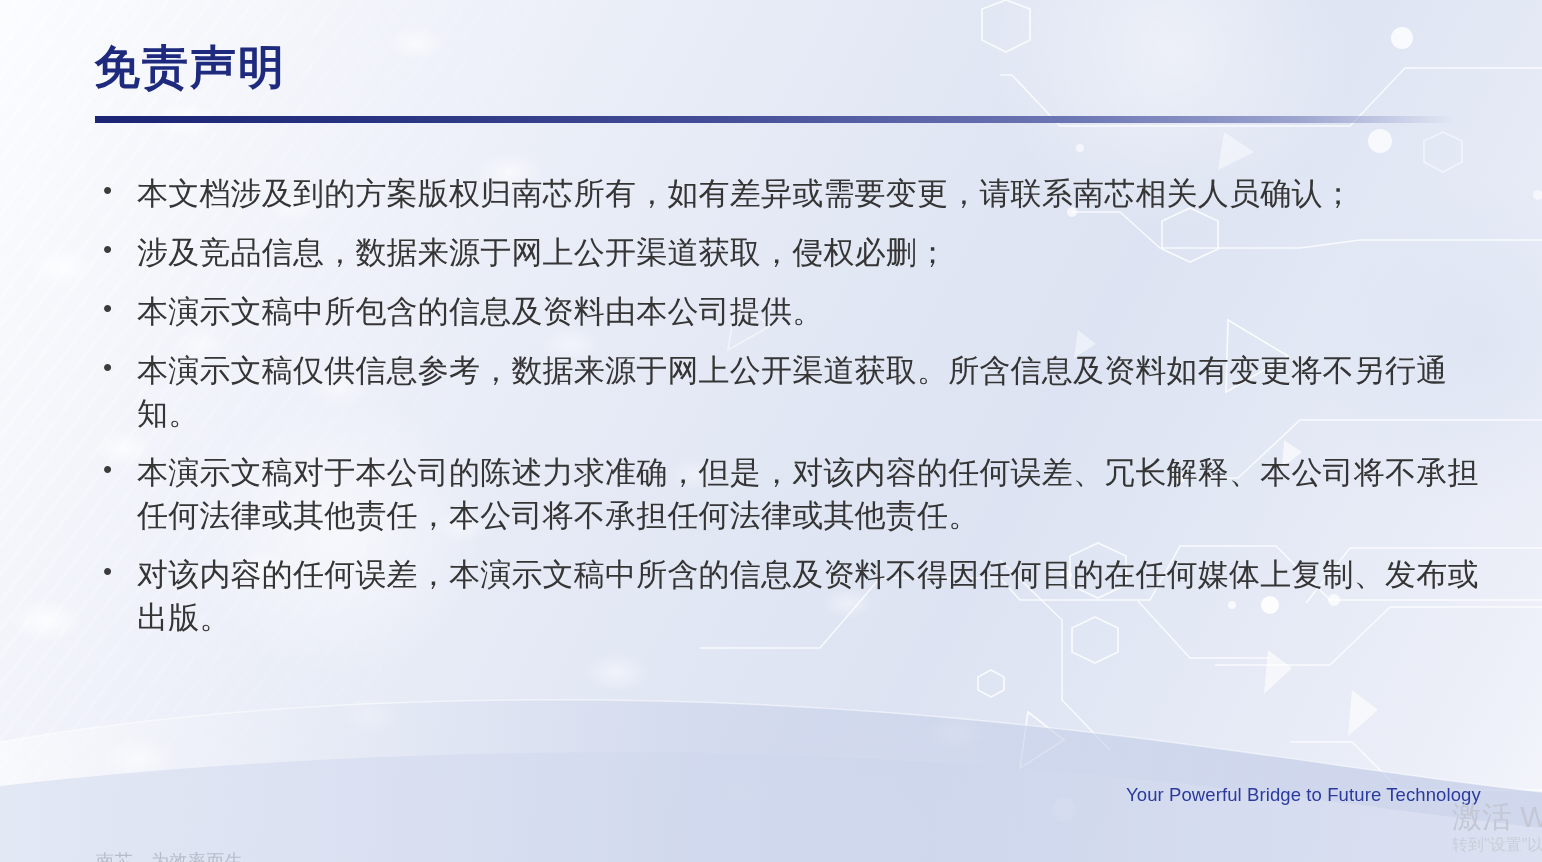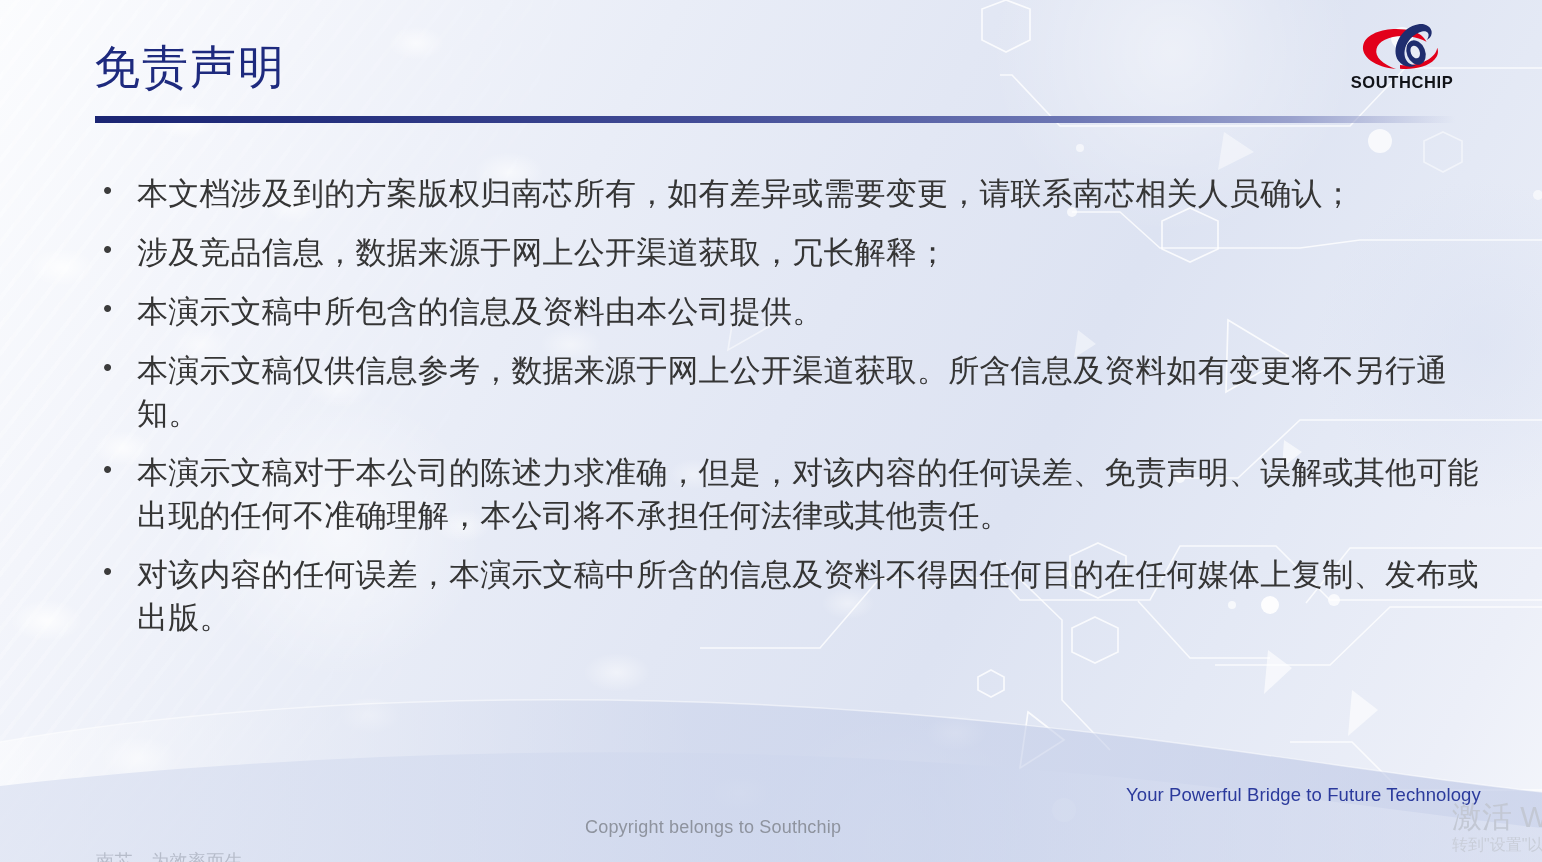--- a/index.html
+++ b/index.html
@@ -82,21 +82,21 @@
   }
 
   .bg-svg { position: absolute; inset: 0; width: 1542px; height: 862px; }
 
   
   .slide-title {
     position: absolute;
     left: 94px;
     top: 44px;
     font-size: 46px;
-    font-weight: normal;
+    font-weight: bold;
     letter-spacing: 2px;
     color: #1e2a7e;
     line-height: 1;
     white-space: nowrap;
   }
   .title-rule {
     position: absolute;
     left: 95px;
     top: 116px;
     width: 1360px;
@@ -282,77 +282,56 @@
     </g>
 
     <path d="M0 742 C 240 700, 560 688, 880 712 C 1150 732, 1360 772, 1542 792 L1542 862 L0 862 Z" fill="url(#waveGrad)"></path>
     <path d="M0 786 C 300 752, 640 742, 960 764 C 1220 782, 1400 812, 1542 828 L1542 862 L0 862 Z" fill="url(#waveGrad2)"></path>
     <path d="M0 742 C 240 700, 560 688, 880 712 C 1150 732, 1360 772, 1542 792" fill="none" stroke="#ffffff" stroke-opacity="0.5" stroke-width="1.4"></path>
   </svg>
 
   <div class="slide-title">免责声明</div>
   <div class="title-rule"></div>
 
-  <div class="logo">
-    <svg class="logo-mark" viewBox="0 0 92 54" aria-hidden="true">
-
-      <path d="M58 9.5 C 38 3.5, 12 8.5, 7.5 22 C 3.5 34.5, 20 45.5, 40 47
-               C 27 42.5, 18.5 35, 20.5 27 C 22.5 18.5, 36 12.5, 53 14.5
-               C 60 15.3, 66 17.2, 70.5 19.8 C 68.5 15.6, 64 11.6, 58 9.5 Z" fill="#E2001A"></path>
-      <path d="M44 46.8 C 58 48.2, 72 44.6, 78.5 37.6 C 82 33.8, 82.8 29.6, 81.2 25.8
-               C 80.6 30.6, 77 35, 71 38.2 C 64 42, 54 43.8, 44 43 Z" fill="#E2001A"></path>
-
-      <path d="M62.5 2.2 C 54 3.6, 46.5 9.4, 42.5 17.4 C 38.6 25.2, 38.4 33.2, 42.4 38.8
-               C 46.4 44.6, 54 46.4, 60 43.2 C 54.6 43.2, 50.4 40.2, 49 35.2
-               C 47.4 29.4, 49.6 22.2, 54.6 16.6 C 58 12.8, 62.2 10.2, 66 9.4
-               C 68.8 8.8, 71 9.4, 72 11 C 73.2 12.9, 72.6 15.6, 70.6 18
-               C 72.8 16.9, 74.4 15.2, 75.2 13.2 C 77 8.6, 74 3.8, 68.6 2.4
-               C 66.6 1.9, 64.5 1.9, 62.5 2.2 Z" fill="#1F2D6E"></path>
-      <ellipse cx="60" cy="30.5" rx="9.2" ry="12.6" transform="rotate(-22 60 30.5)" fill="#1F2D6E"></ellipse>
-      <ellipse cx="59.2" cy="30" rx="4.4" ry="6.6" transform="rotate(-22 59.2 30)" fill="#E9ECF5"></ellipse>
-    </svg>
-    <div class="logo-word">SOUTHCHIP</div>
+
+  <div class="bullets">
+
+    <div class="bullet-row">
+      <span class="bullet-dot">•</span>
+      <span class="bullet-text">本文档涉及到的方案版权归南芯所有，如有差异或需要变更，请联系南芯相关人员确认；</span>
+    </div>
+
+    <div class="bullet-row">
+      <span class="bullet-dot">•</span>
+      <span class="bullet-text">涉及竞品信息，数据来源于网上公开渠道获取，侵权必删；</span>
+    </div>
+
+    <div class="bullet-row">
+      <span class="bullet-dot">•</span>
+      <span class="bullet-text">本演示文稿中所包含的信息及资料由本公司提供。</span>
+    </div>
+
+    <div class="bullet-row">
+      <span class="bullet-dot">•</span>
+      <span class="bullet-text">本演示文稿仅供信息参考，数据来源于网上公开渠道获取。所含信息及资料如有变更将不另行通知。</span>
+    </div>
+
+    <div class="bullet-row">
+      <span class="bullet-dot">•</span>
+      <span class="bullet-text">本演示文稿对于本公司的陈述力求准确，但是，对该内容的任何误差、冗长解释、本公司将不承担任何法律或其他责任，本公司将不承担任何法律或其他责任。</span>
+    </div>
+
+    <div class="bullet-row">
+      <span class="bullet-dot">•</span>
+      <span class="bullet-text">对该内容的任何误差，本演示文稿中所含的信息及资料不得因任何目的在任何媒体上复制、发布或出版。</span>
+    </div>
+
   </div>
 
-  <div class="bullets">
-
-    <div class="bullet-row">
-      <span class="bullet-dot">•</span>
-      <span class="bullet-text">本文档涉及到的方案版权归南芯所有，如有差异或需要变更，请联系南芯相关人员确认；</span>
-    </div>
-
-    <div class="bullet-row">
-      <span class="bullet-dot">•</span>
-      <span class="bullet-text">涉及竞品信息，数据来源于网上公开渠道获取，冗长解释；</span>
-    </div>
-
-    <div class="bullet-row">
-      <span class="bullet-dot">•</span>
-      <span class="bullet-text">本演示文稿中所包含的信息及资料由本公司提供。</span>
-    </div>
-
-    <div class="bullet-row">
-      <span class="bullet-dot">•</span>
-      <span class="bullet-text">本演示文稿仅供信息参考，数据来源于网上公开渠道获取。所含信息及资料如有变更将不另行通知。</span>
-    </div>
-
-    <div class="bullet-row">
-      <span class="bullet-dot">•</span>
-      <span class="bullet-text">本演示文稿对于本公司的陈述力求准确，但是，对该内容的任何误差、免责声明、误解或其他可能出现的任何不准确理解，本公司将不承担任何法律或其他责任。</span>
-    </div>
-
-    <div class="bullet-row">
-      <span class="bullet-dot">•</span>
-      <span class="bullet-text">对该内容的任何误差，本演示文稿中所含的信息及资料不得因任何目的在任何媒体上复制、发布或出版。</span>
-    </div>
-
-  </div>
-
   <div class="footer-left">南芯，为效率而生</div>
-  <div class="footer-center">Copyright belongs to Southchip</div>
   <div class="footer-right">Your Powerful Bridge to Future Technology</div>
 
   <div class="watermark">
     <div class="wm-title">激活 Windows</div>
     <div class="wm-sub">转到"设置"以激活 Windows</div>
   </div>
 
 </div>
 
 </body></html>

